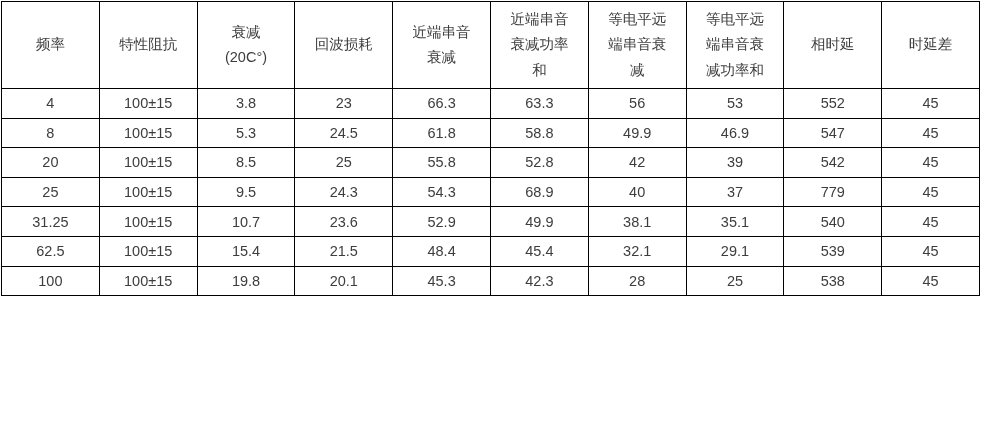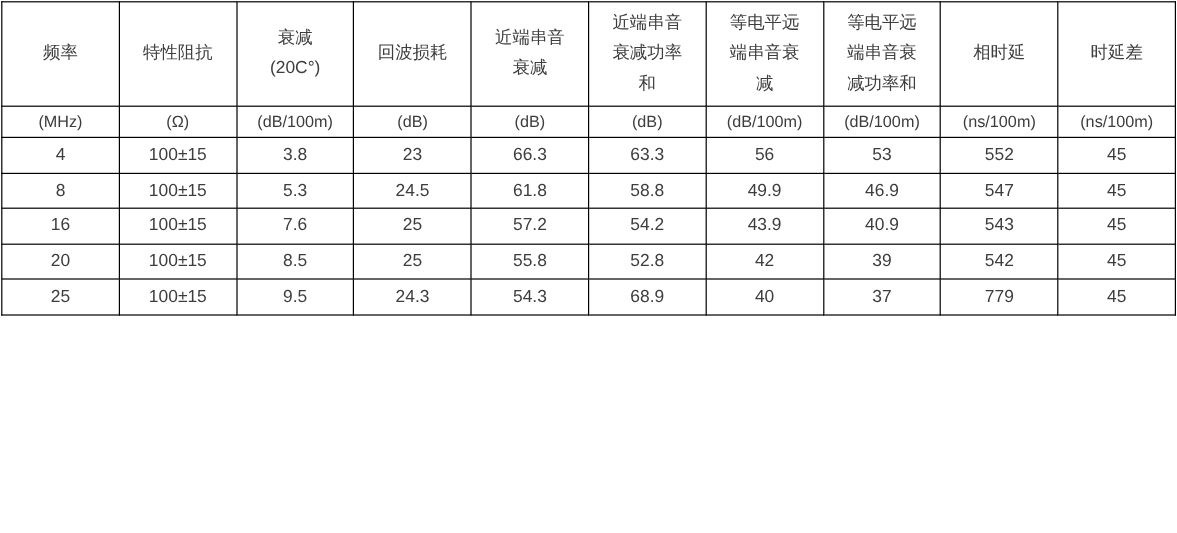--- a/index.html
+++ b/index.html
@@ -78,32 +78,20 @@
 和</th>
         <th>等电平远
 端串音衰
 减</th>
         <th>等电平远
 端串音衰
 减功率和</th>
         <th>相时延</th>
         <th>时延差</th>
       </tr>
-      <tr class="unit-row">
-        <th>(MHz)</th>
-        <th>(Ω)</th>
-        <th>(dB/100m)</th>
-        <th>(dB)</th>
-        <th>(dB)</th>
-        <th>(dB)</th>
-        <th>(dB/100m)</th>
-        <th>(dB/100m)</th>
-        <th>(ns/100m)</th>
-        <th>(ns/100m)</th>
-      </tr>
     </thead>
     <tbody class="data-rows">
       <tr>
         <td>4</td>
         <td>100±15</td>
         <td>3.8</td>
         <td>23</td>
         <td>66.3</td>
         <td>63.3</td>
         <td>56</td>
@@ -117,32 +105,20 @@
         <td>5.3</td>
         <td>24.5</td>
         <td>61.8</td>
         <td>58.8</td>
         <td>49.9</td>
         <td>46.9</td>
         <td>547</td>
         <td>45</td>
       </tr>
       <tr>
-        <td>16</td>
-        <td>100±15</td>
-        <td>7.6</td>
-        <td>25</td>
-        <td>57.2</td>
-        <td>54.2</td>
-        <td>43.9</td>
-        <td>40.9</td>
-        <td>543</td>
-        <td>45</td>
-      </tr>
-      <tr>
         <td>20</td>
         <td>100±15</td>
         <td>8.5</td>
         <td>25</td>
         <td>55.8</td>
         <td>52.8</td>
         <td>42</td>
         <td>39</td>
         <td>542</td>
         <td>45</td>
@@ -152,15 +128,51 @@
         <td>100±15</td>
         <td>9.5</td>
         <td>24.3</td>
         <td>54.3</td>
         <td>68.9</td>
         <td>40</td>
         <td>37</td>
         <td>779</td>
         <td>45</td>
       </tr>
+      <tr>
+        <td>31.25</td>
+        <td>100±15</td>
+        <td>10.7</td>
+        <td>23.6</td>
+        <td>52.9</td>
+        <td>49.9</td>
+        <td>38.1</td>
+        <td>35.1</td>
+        <td>540</td>
+        <td>45</td>
+      </tr>
+      <tr>
+        <td>62.5</td>
+        <td>100±15</td>
+        <td>15.4</td>
+        <td>21.5</td>
+        <td>48.4</td>
+        <td>45.4</td>
+        <td>32.1</td>
+        <td>29.1</td>
+        <td>539</td>
+        <td>45</td>
+      </tr>
+      <tr>
+        <td>100</td>
+        <td>100±15</td>
+        <td>19.8</td>
+        <td>20.1</td>
+        <td>45.3</td>
+        <td>42.3</td>
+        <td>28</td>
+        <td>25</td>
+        <td>538</td>
+        <td>45</td>
+      </tr>
     </tbody>
   </table>
 </div>
 
 </body></html>

